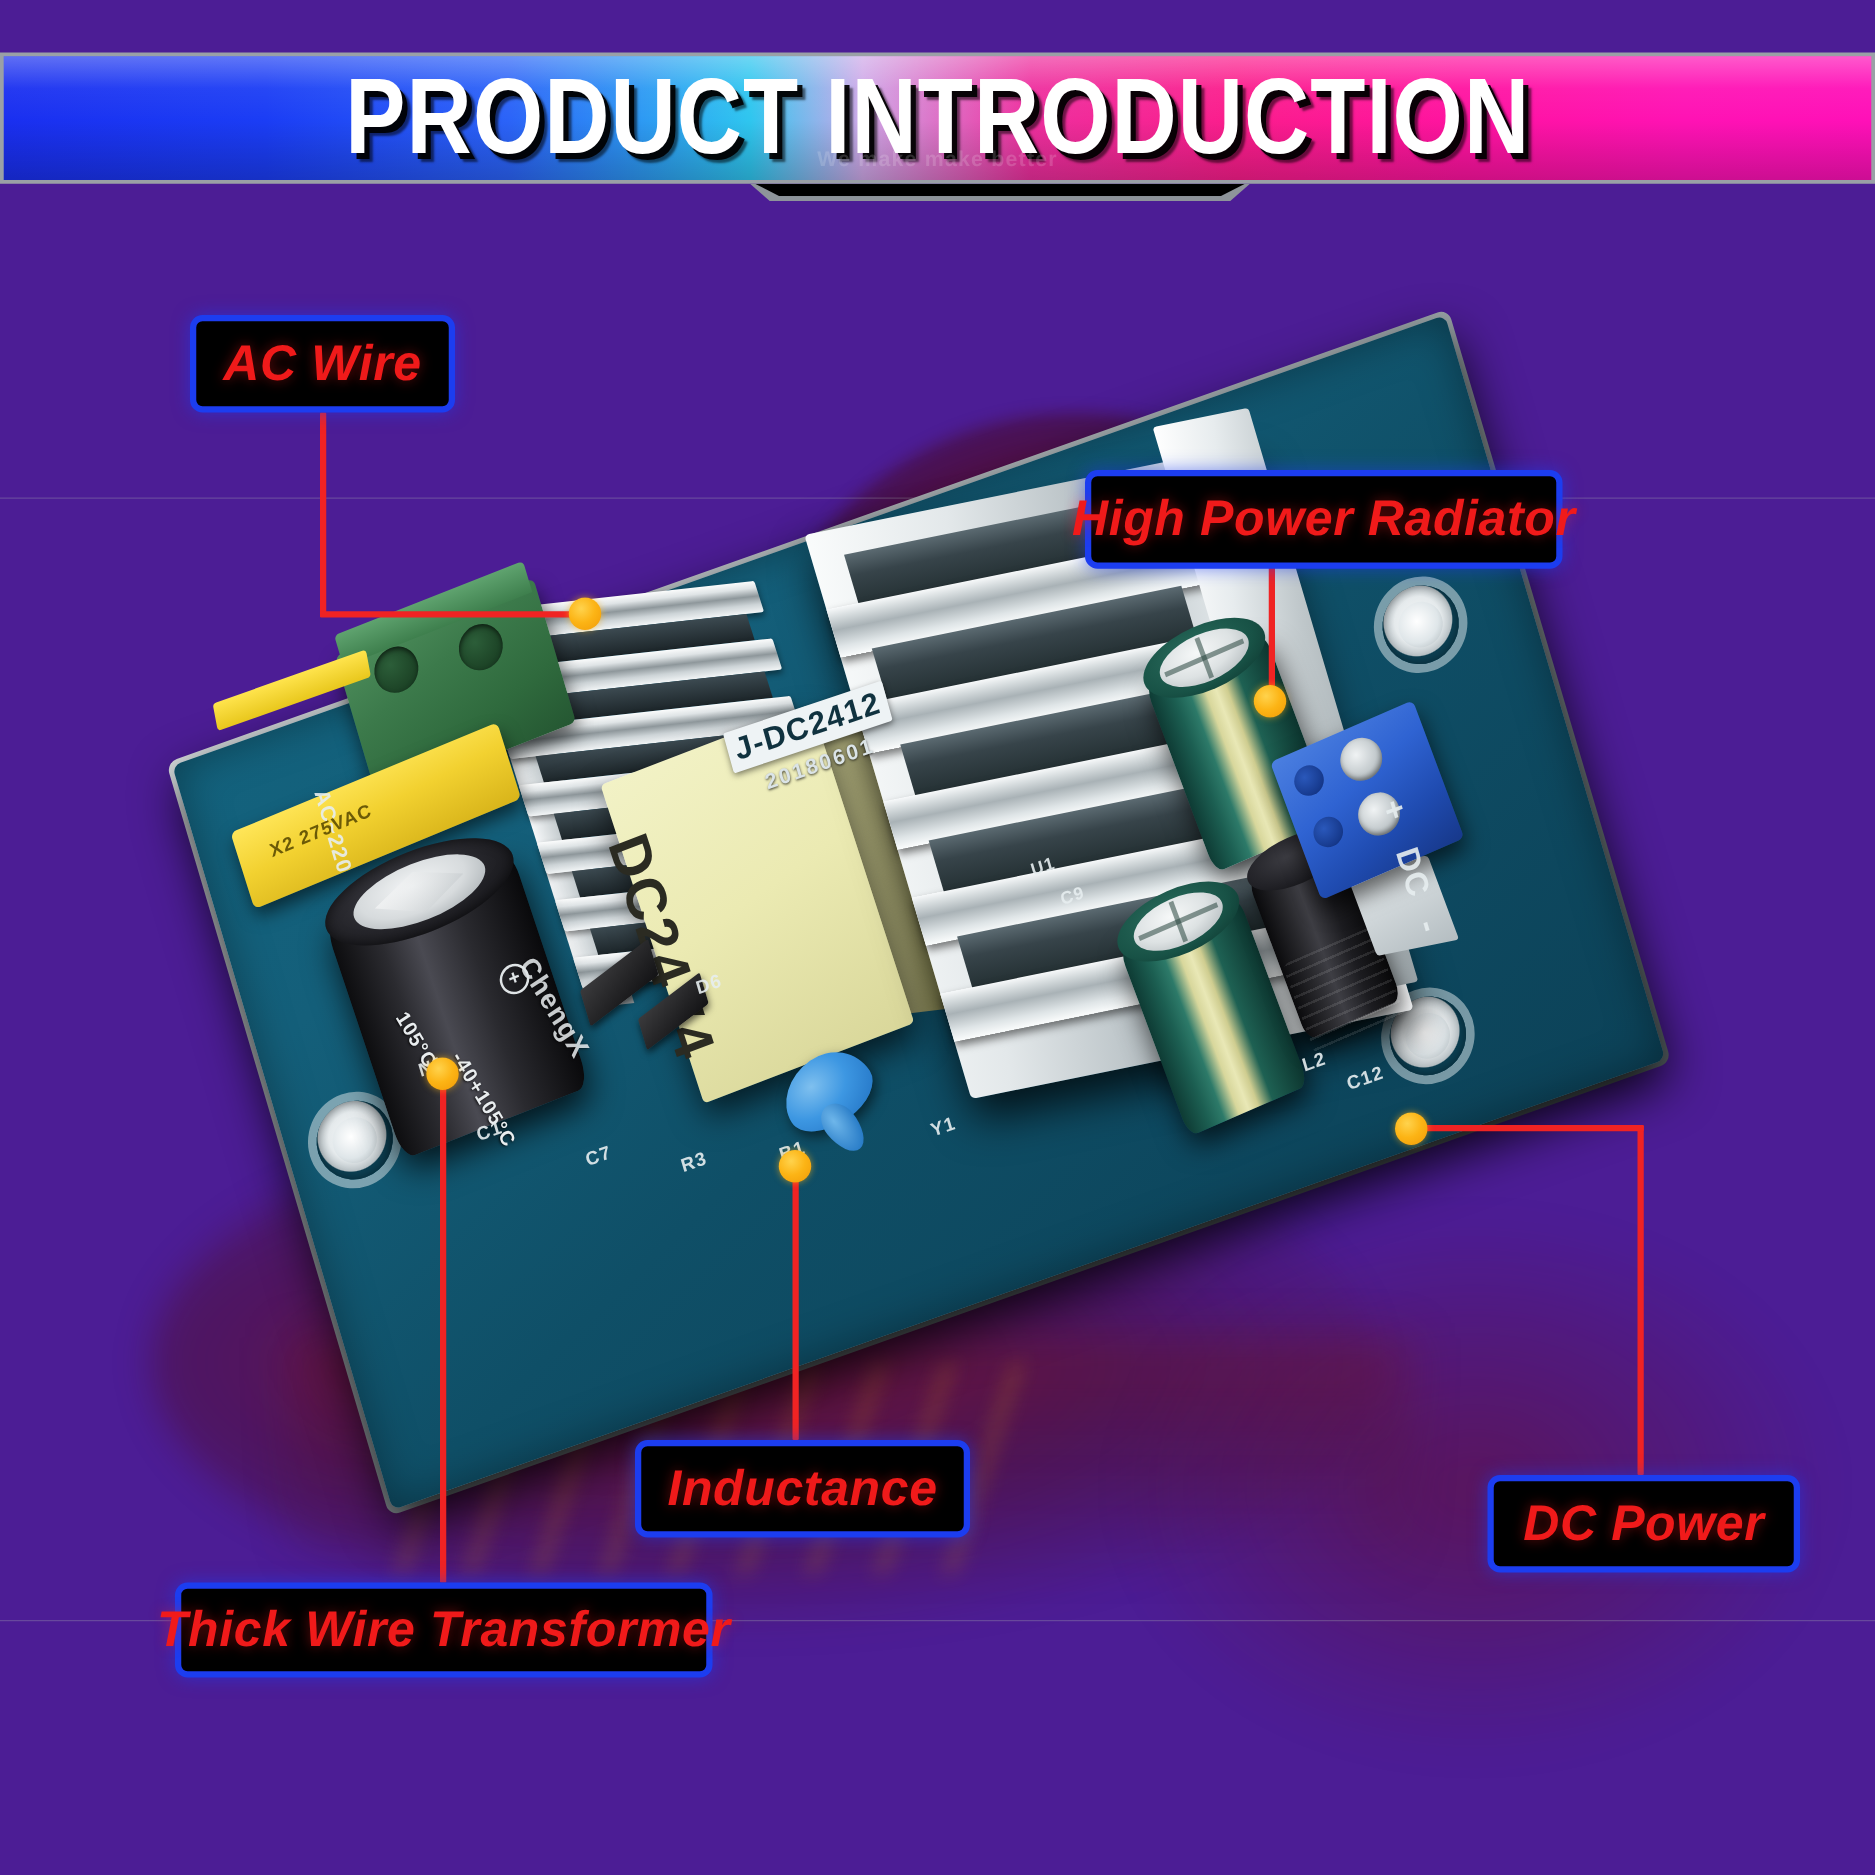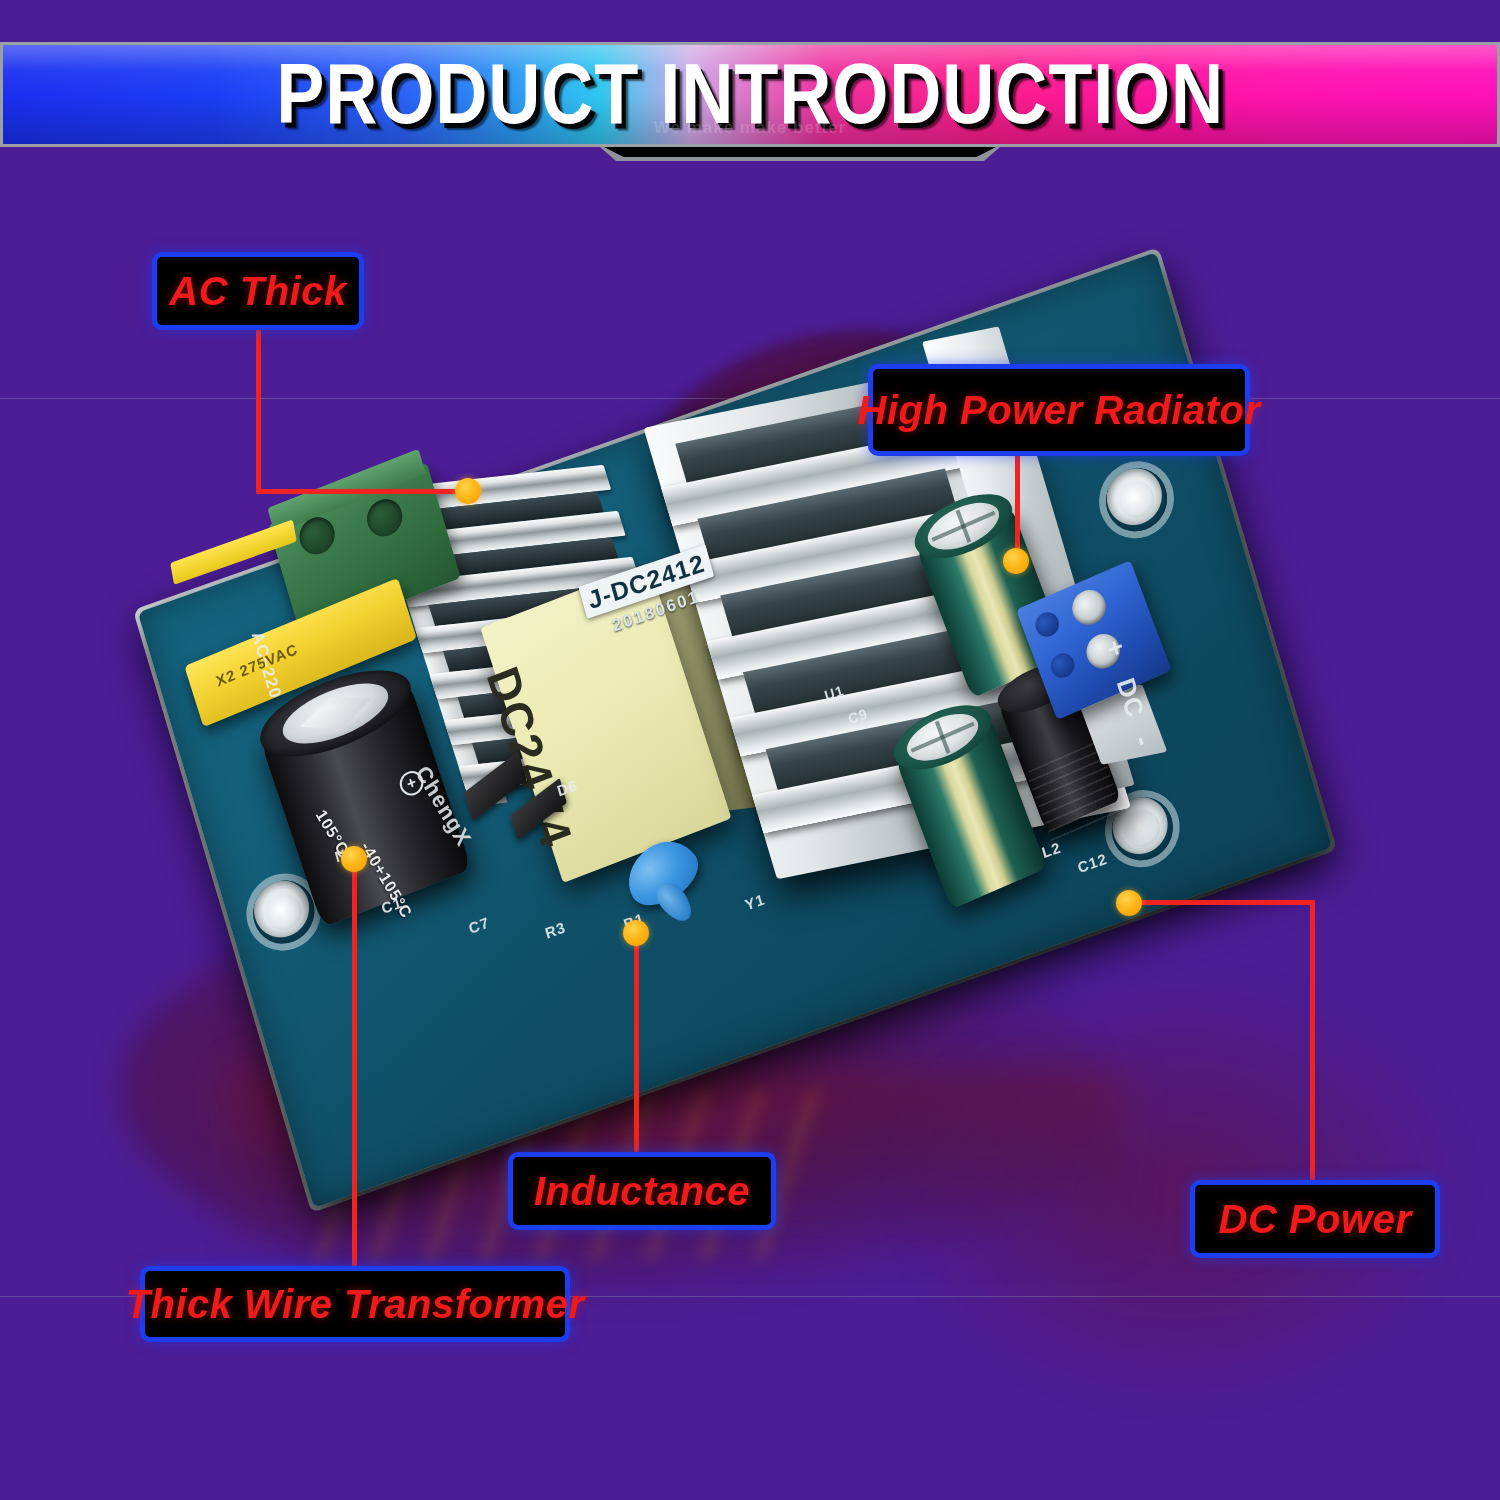--- a/index.html
+++ b/index.html
@@ -678,21 +678,21 @@
   .dot {
     position: absolute;
     width: 26px; height: 26px;
     border-radius: 50%;
     background: radial-gradient(circle at 38% 34%, #ffd34d 0%, #fcb415 48%, #f19a06 100%);
     box-shadow: 0 0 6px rgba(255,180,20,0.6);
   }
 
   
   #cb-ac-input      { left: 152px;  top: 252px;  width: 212px; height: 78px; }
-  #cb-radiator      { left: 868px;  top: 364px;  width: 382px; height: 92px; }
+  #cb-radiator      { left: 868px;  top: 376px;  width: 382px; height: 79px; }
   #cb-transformer   { left: 508px;  top: 1152px; width: 268px; height: 78px; }
   #cb-thick-wire    { left: 140px;  top: 1266px; width: 430px; height: 76px; }
   #cb-dc-output     { left: 1190px; top: 1180px; width: 250px; height: 78px; }
 
   #ld-ac-v   { left: 256px;  top: 330px;  width: 5px;  height: 162px; }
   #ld-ac-h   { left: 256px;  top: 489px;  width: 212px; height: 5px; }
   #dot-ac    { left: 455px;  top: 478px; }
 
   #ld-rad-v  { left: 1015px; top: 436px;  width: 5px;  height: 126px; }
   #dot-rad   { left: 1003px; top: 548px; }
@@ -908,21 +908,21 @@
   <div class="dot" id="dot-tx"></div>
 
   <div class="leader" id="ld-tw-v"></div>
   <div class="dot" id="dot-tw"></div>
 
   <div class="leader" id="ld-dc-v"></div>
   <div class="leader" id="ld-dc-h"></div>
   <div class="dot" id="dot-dc"></div>
 
   <div class="callout-box" id="cb-ac-input">
-    <span class="callout-label">AC Thick</span>
+    <span class="callout-label">AC Wire</span>
   </div>
 
   <div class="callout-box" id="cb-radiator">
     <span class="callout-label">High Power Radiator</span>
   </div>
 
   <div class="callout-box" id="cb-transformer">
     <span class="callout-label">Inductance</span>
   </div>
 

